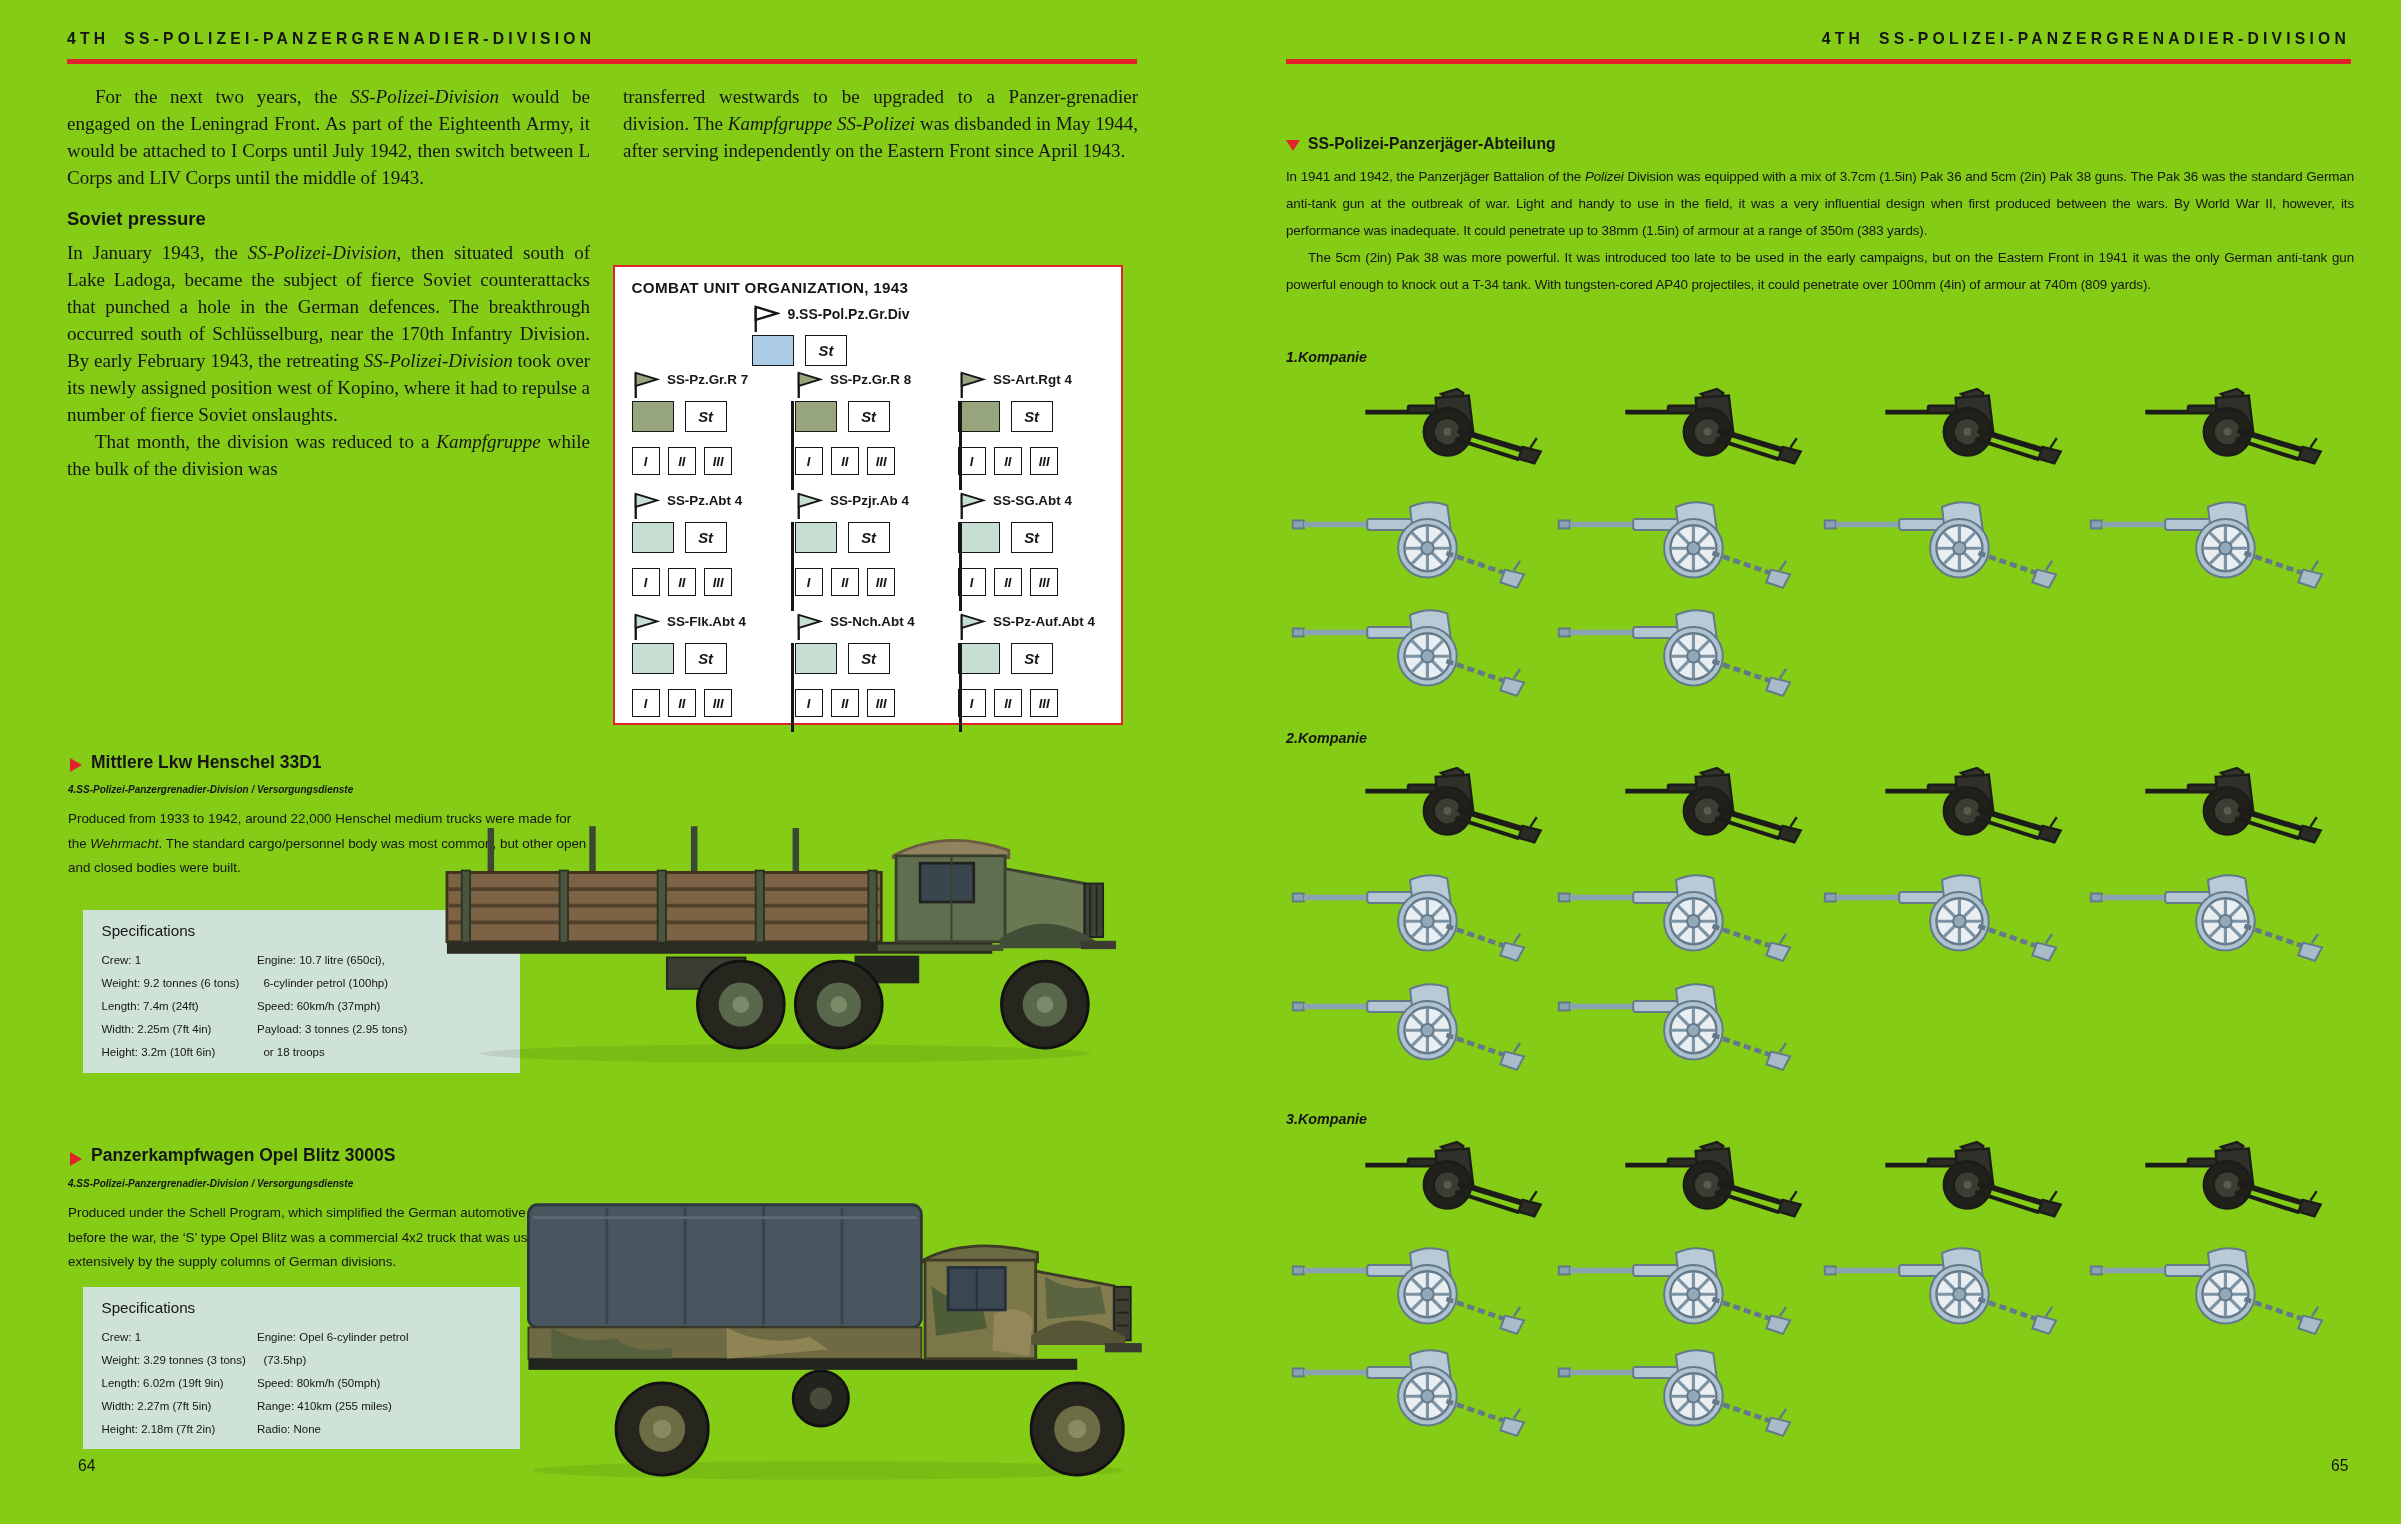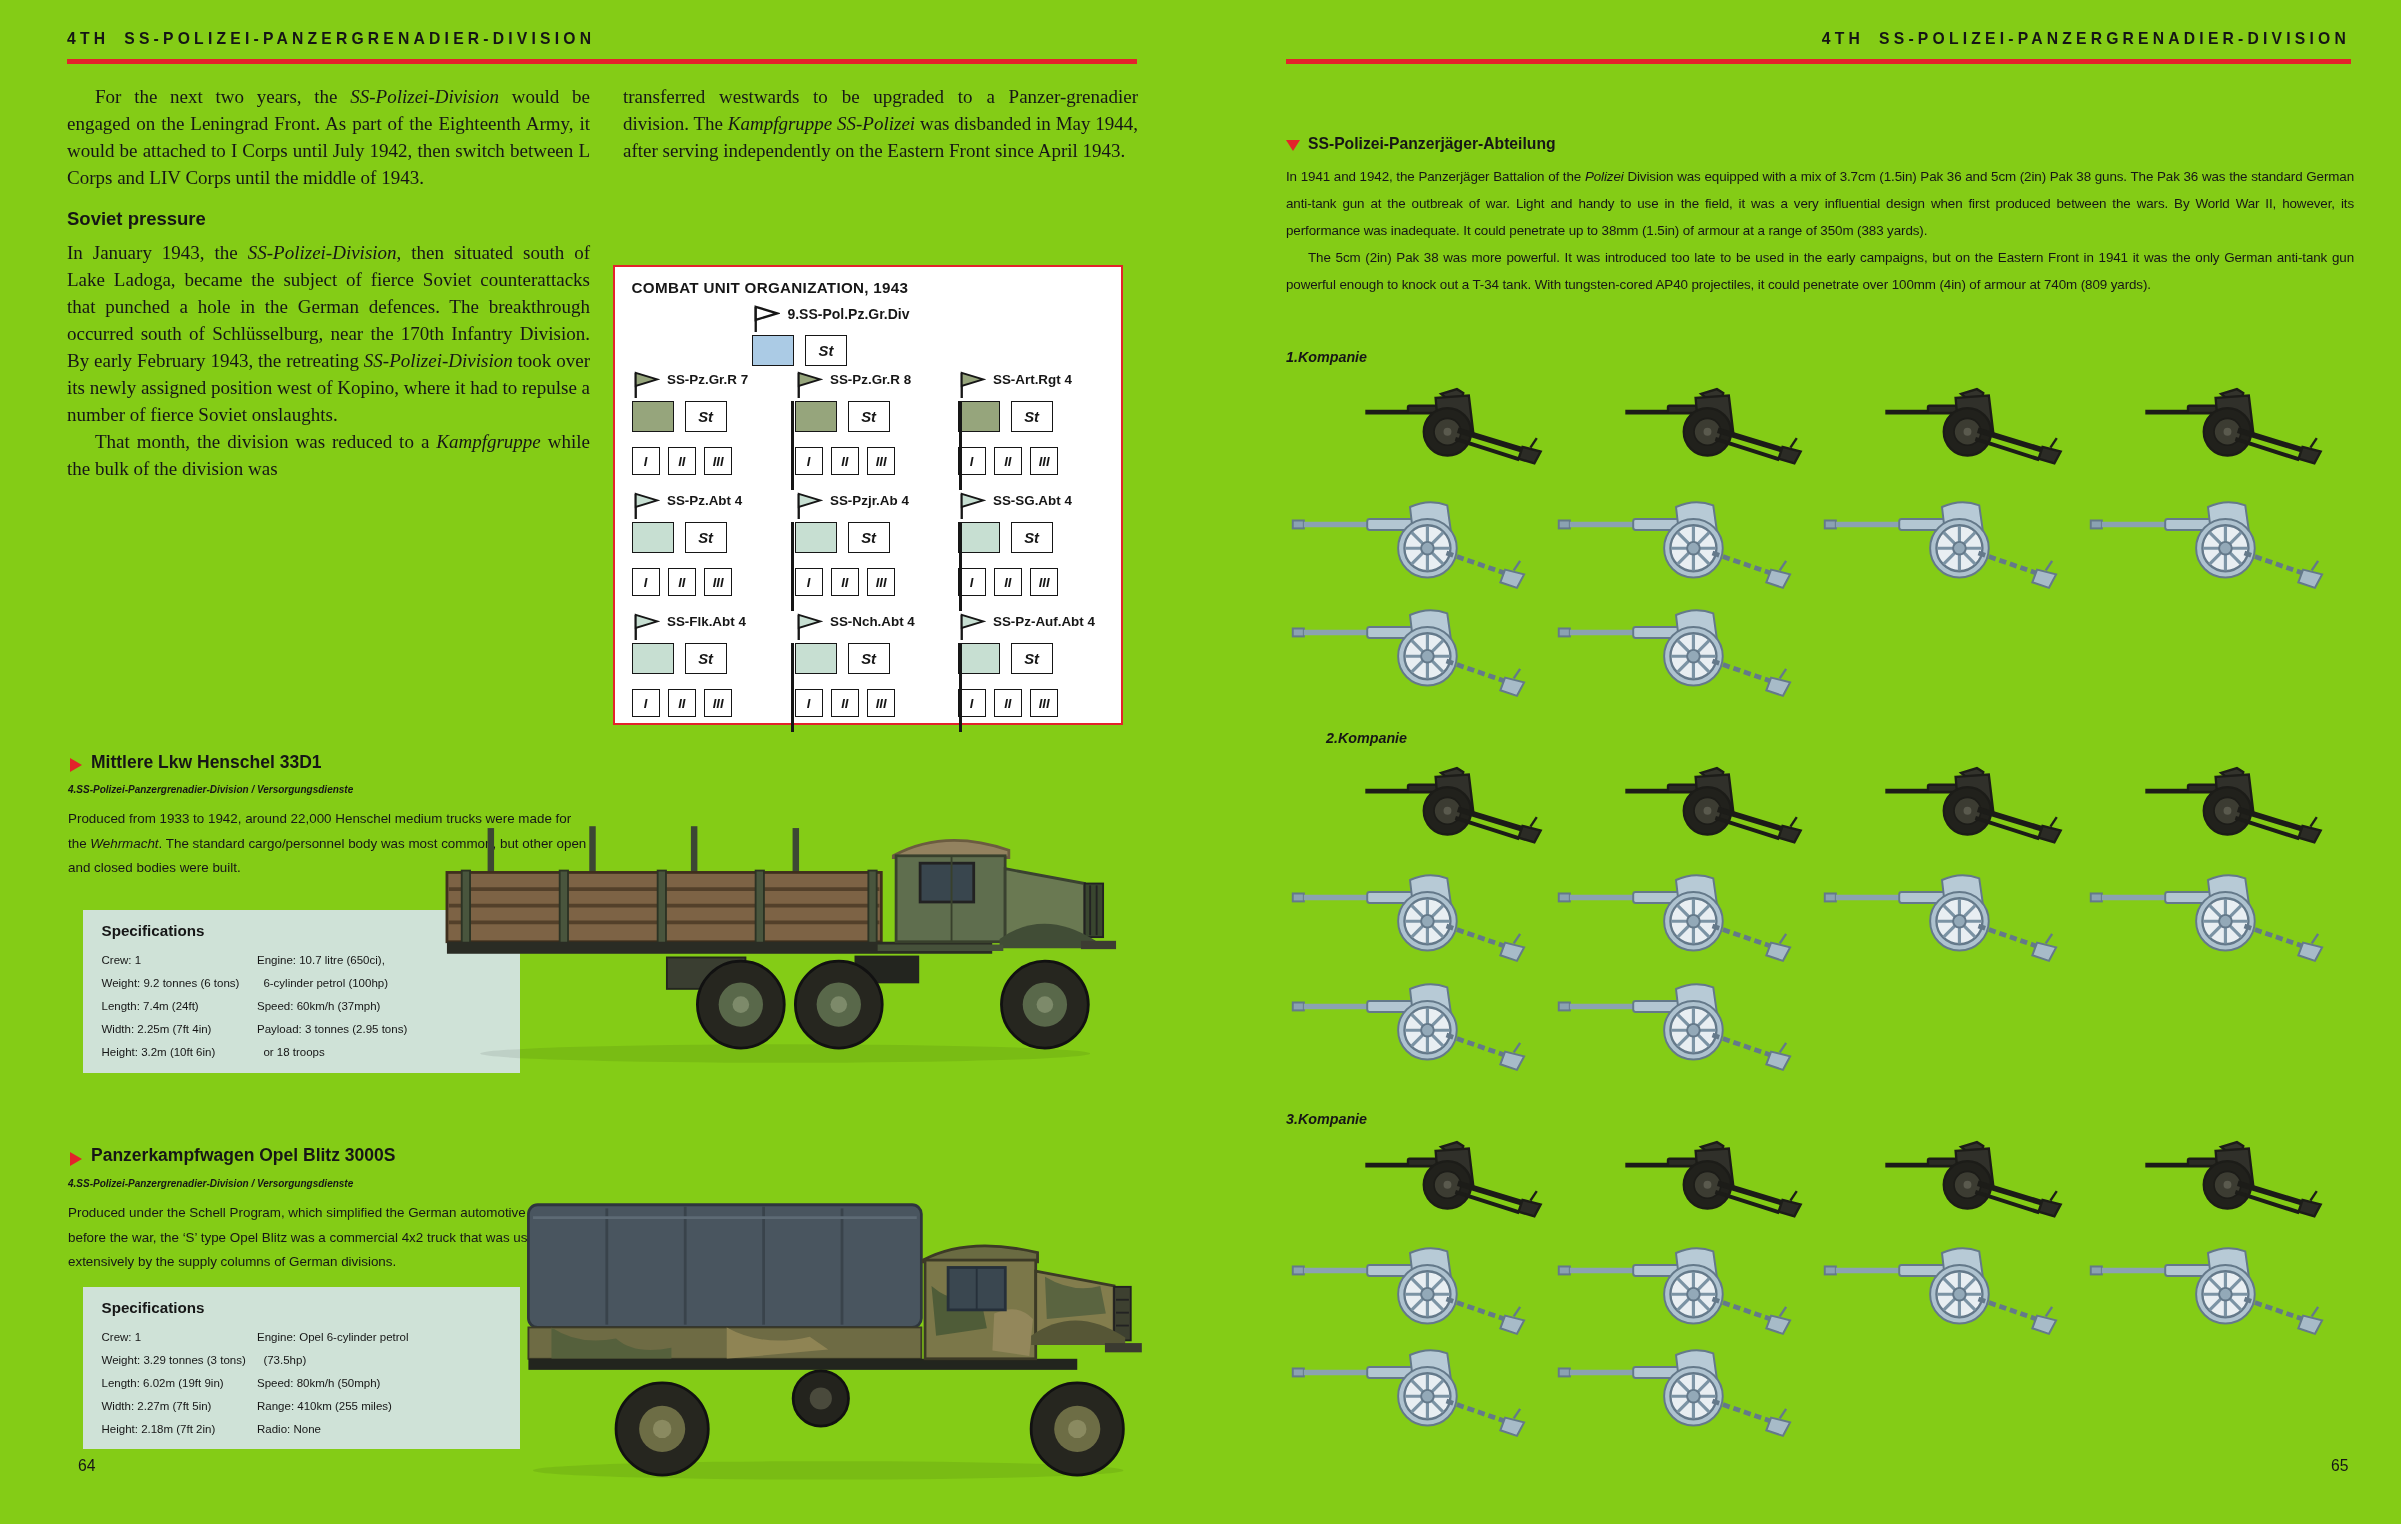--- a/index.html
+++ b/index.html
@@ -38,21 +38,21 @@
   .divgrp{position:absolute;left:137px;top:37px;}
   .divgrp .unit-label{font-size:14px;}
 
   
   .vtitle{position:absolute;font-weight:bold;font-size:17.5px;}
   .tri-right{position:absolute;width:0;height:0;border-left:12px solid #e3232b;border-top:7.4px solid transparent;border-bottom:7.4px solid transparent;}
   .tri-down{position:absolute;width:0;height:0;border-top:11px solid #e3232b;border-left:7.4px solid transparent;border-right:7.4px solid transparent;}
   .vsub{position:absolute;font-weight:bold;font-style:italic;font-size:10px;}
   .vbody{position:absolute;font-size:13.4px;line-height:24.5px;width:519px;}
   .specs{position:absolute;left:83px;width:437px;background:#cfe2d7;}
-  .specs-title{position:absolute;left:18.5px;top:12px;font-weight:bold;font-size:15.2px;}
+  .specs-title{position:absolute;left:18.5px;top:12px;font-weight:normal;font-size:15.2px;}
   .specs-col{position:absolute;top:39px;font-size:11.5px;line-height:23px;}
   .specs-col .ln{white-space:pre;}
   .c1{left:18.5px;} .c2{left:174px;}
   .pagenum{position:absolute;top:1457px;font-weight:normal;font-size:15.7px;}
 
   
   .rp-title{position:absolute;font-weight:bold;font-size:15.7px;}
   .rp-body{position:absolute;left:1286px;top:163px;width:1068px;font-size:13.4px;line-height:27px;text-align:justify;letter-spacing:-0.1px;}
   .rp-body p{margin:0;}
   .rp-body p.ind{text-indent:22px;}
@@ -502,21 +502,21 @@
         <svg class="gun pak38" viewBox="0 0 300 130">
           <use href="#pak38"></use>
         </svg>
         <svg class="gun pak38" viewBox="0 0 300 130">
           <use href="#pak38"></use>
         </svg>
       </div>
   </section>
 
   <section>
-    <div class="komp-label" style="left:1286px;top:730px;margin-left:40px;">2.Kompanie</div>
+    <div class="komp-label" style="left:1286px;top:730px;">2.Kompanie</div>
     <div class="gun-row pak36-row" style="left:1358px;top:765px;">
         <svg class="gun pak36" viewBox="0 0 230 100">
           <use href="#pak36"></use>
         </svg>
         <svg class="gun pak36" viewBox="0 0 230 100">
           <use href="#pak36"></use>
         </svg>
         <svg class="gun pak36" viewBox="0 0 230 100">
           <use href="#pak36"></use>
         </svg>

